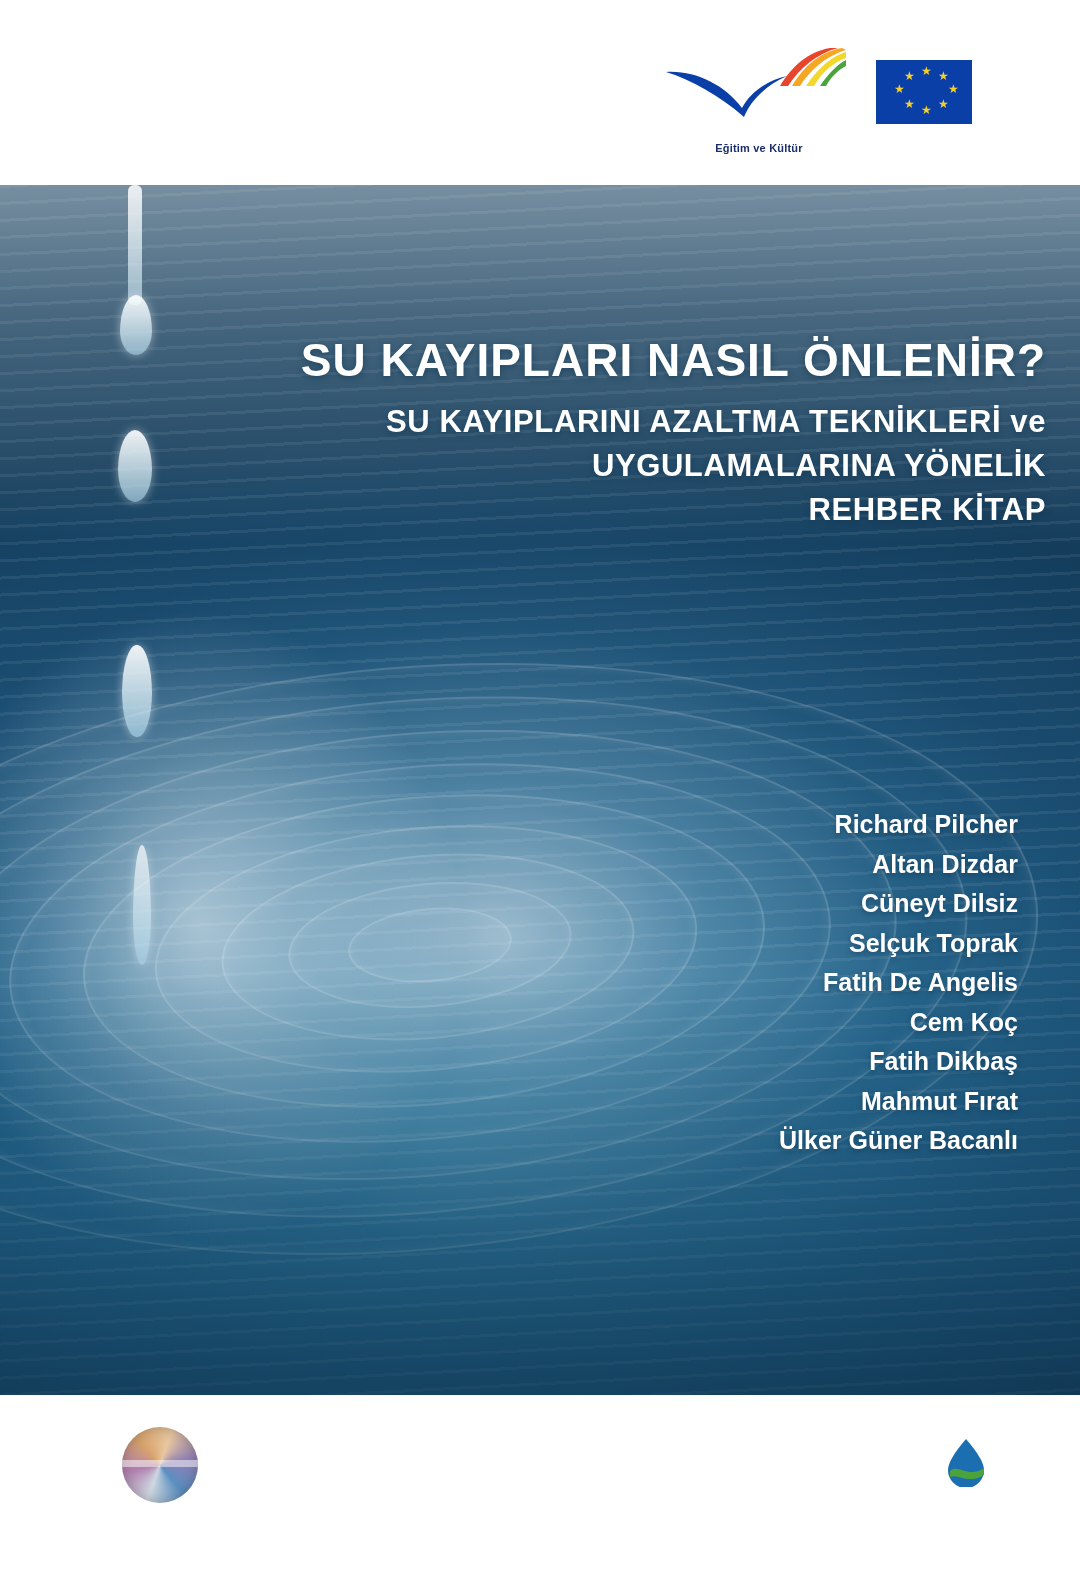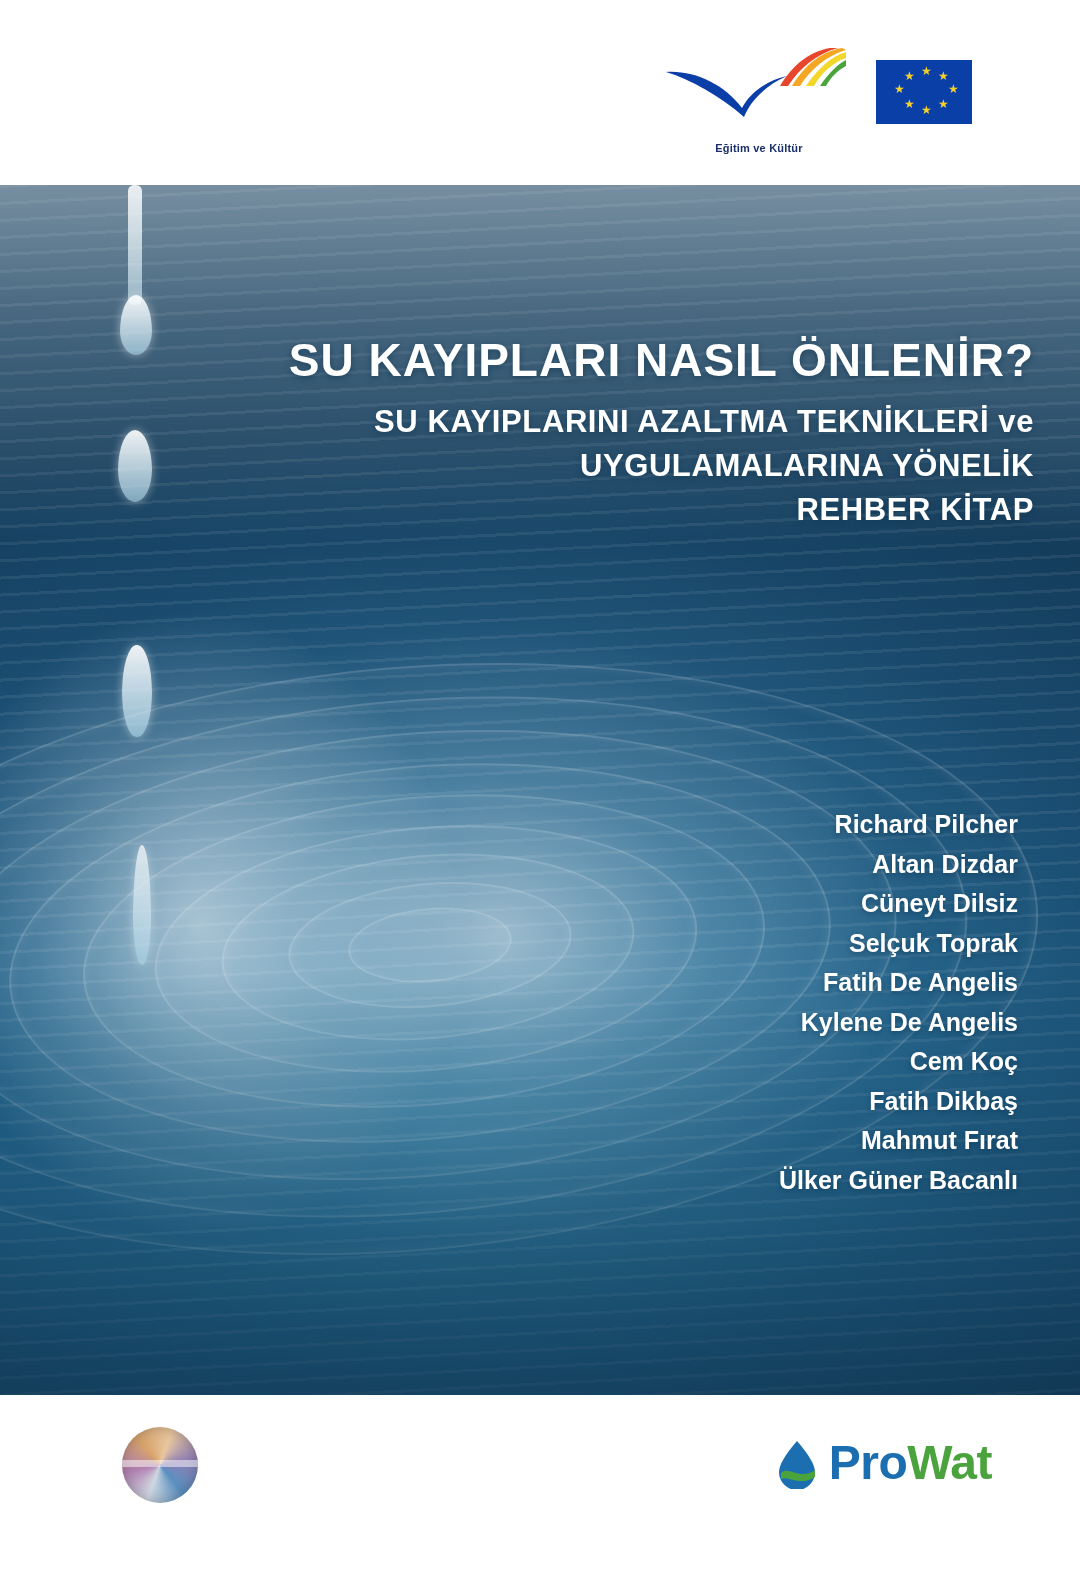--- a/index.html
+++ b/index.html
@@ -159,21 +159,21 @@
   .d2 { left: 118px; top: 245px; width: 34px; height: 72px; border-radius: 50%/55% 55% 45% 45%; }
   .d3 { left: 122px; top: 460px; width: 30px; height: 92px; border-radius: 48%/52% 52% 48% 48%; }
   .d4 { left: 133px; top: 660px; width: 18px; height: 120px; opacity: .8; }
 
   
   .title-block {
     position: absolute;
     left: 0;
     top: 150px;
     width: 1080px;
-    padding-right: 46px;
+    padding-right: 34px;
     box-sizing: border-box;
     text-align: right;
   }
   .main-title {
     font-size: 46px;
     font-weight: bold;
     color: #ffffff;
     letter-spacing: 1px;
     text-shadow: 0 2px 6px rgba(10,50,75,0.55);
     line-height: 1.1;
@@ -326,33 +326,31 @@
       <p class="sub-line">UYGULAMALARINA YÖNELİK</p>
       <p class="sub-line">REHBER KİTAP</p>
     </div>
 
     <div class="authors">
       <div class="author-name">Richard Pilcher</div>
       <div class="author-name">Altan Dizdar</div>
       <div class="author-name">Cüneyt Dilsiz</div>
       <div class="author-name">Selçuk Toprak</div>
       <div class="author-name">Fatih De Angelis</div>
-      <div class="author-name">Kylene De Angelis</div>
       <div class="author-name">Cem Koç</div>
       <div class="author-name">Fatih Dikbaş</div>
       <div class="author-name">Mahmut Fırat</div>
       <div class="author-name">Ülker Güner Bacanlı</div>
     </div>
   </div>
 
   <div class="bottom-band">
     <div class="sphere-logo"></div>
 
     <div class="prowat-logo">
       <svg class="prowat-mark" viewBox="0 0 52 52">
         <path d="M26 4 C 14 18, 8 28, 8 35 A 18 18 0 0 0 44 35 C 44 28, 38 18, 26 4 Z" fill="#1b6fb0"></path>
         <path d="M10 36 C 18 28, 28 44, 44 33 L 44 40 C 28 50, 18 38, 10 42 Z" fill="#4aa33c"></path>
       </svg>
-      <div class="prowat-text"><span>Pro</span><span class="green">Wat</span></div>
     </div>
   </div>
 
 </div>
 
 </body></html>

